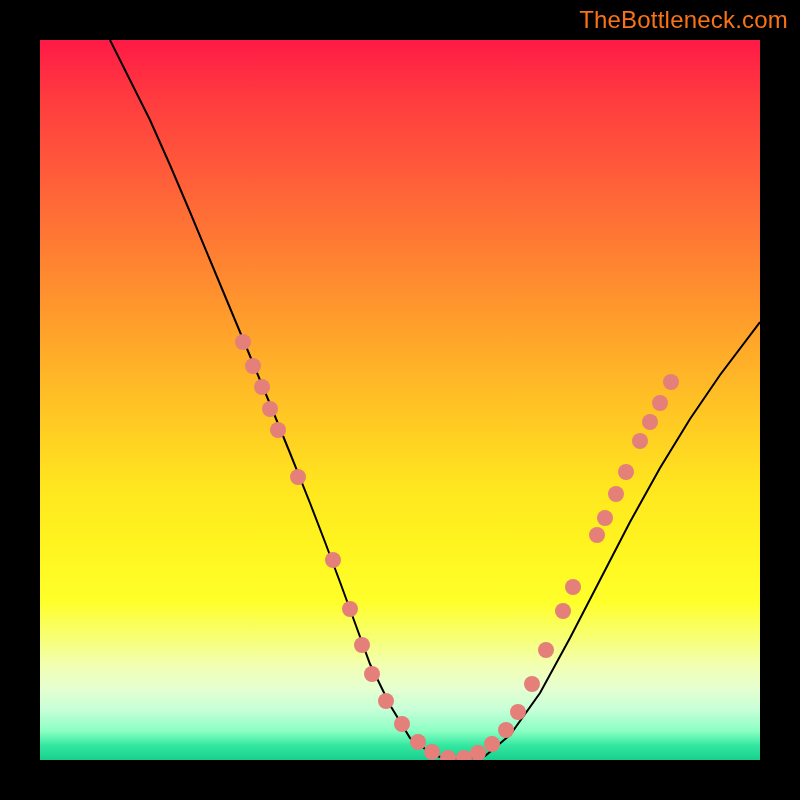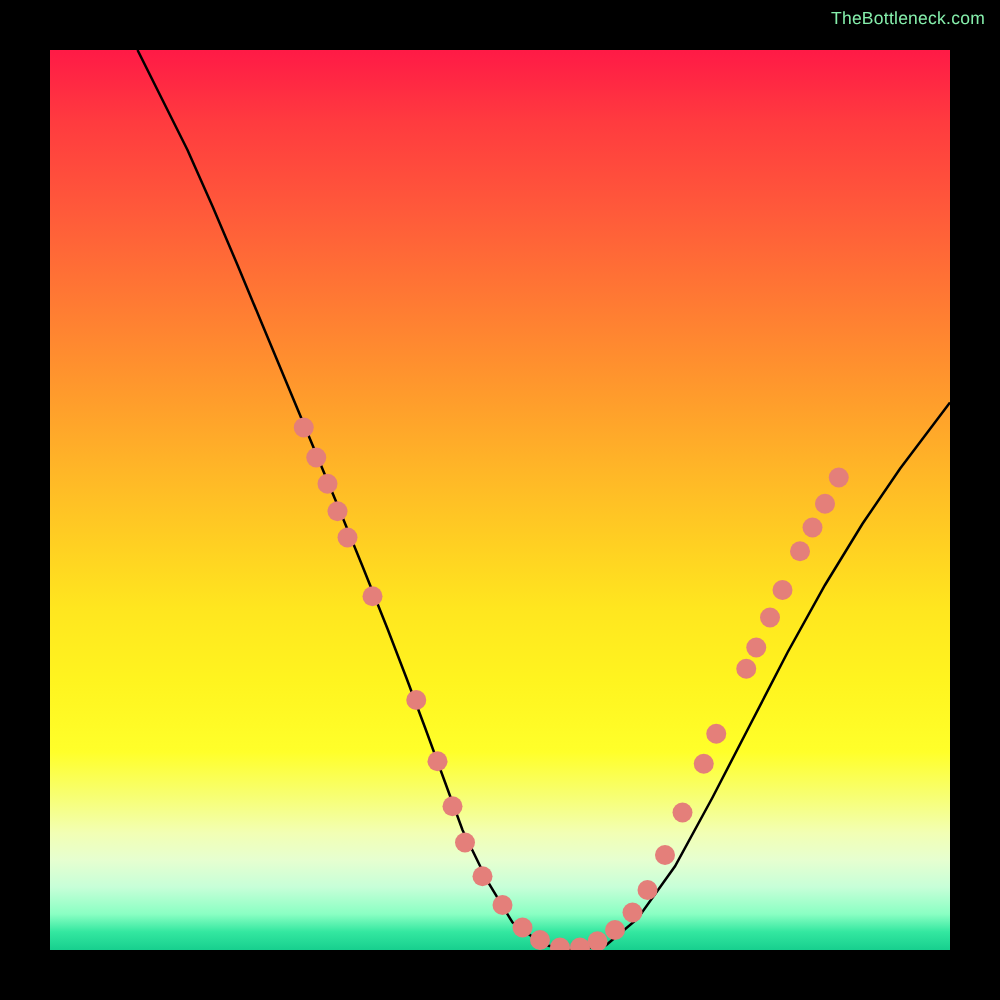--- a/index.html
+++ b/index.html
@@ -41,22 +41,22 @@
       #e6ffd0 90%,
       #c7ffd8 93%,
       #8affc3 96%,
       #33e7a0 98%,
       #17cf8e 100%);
   }
   .watermark {
     position: absolute;
     top: 6px;
     right: 12px;
-    color: #86efac;
-    font-size: 14px;
+    color: #f97316;
+    font-size: 24px;
     font-weight: 500;
     letter-spacing: 0.2px;
     user-select: none;
   }
   svg.overlay {
     position: absolute;
     left: 0;
     top: 0;
     width: 720px;
     height: 720px;

